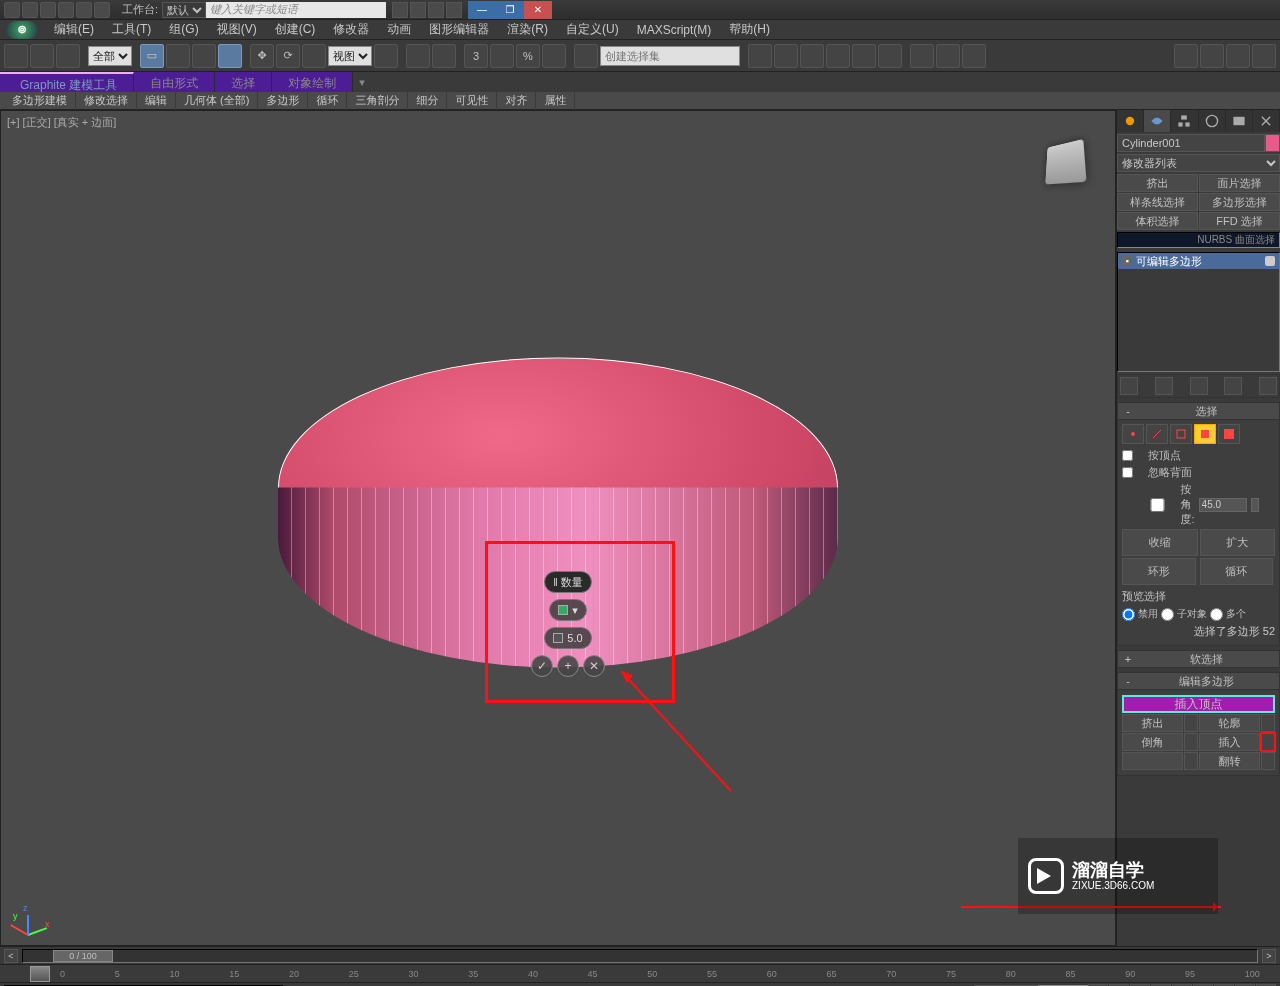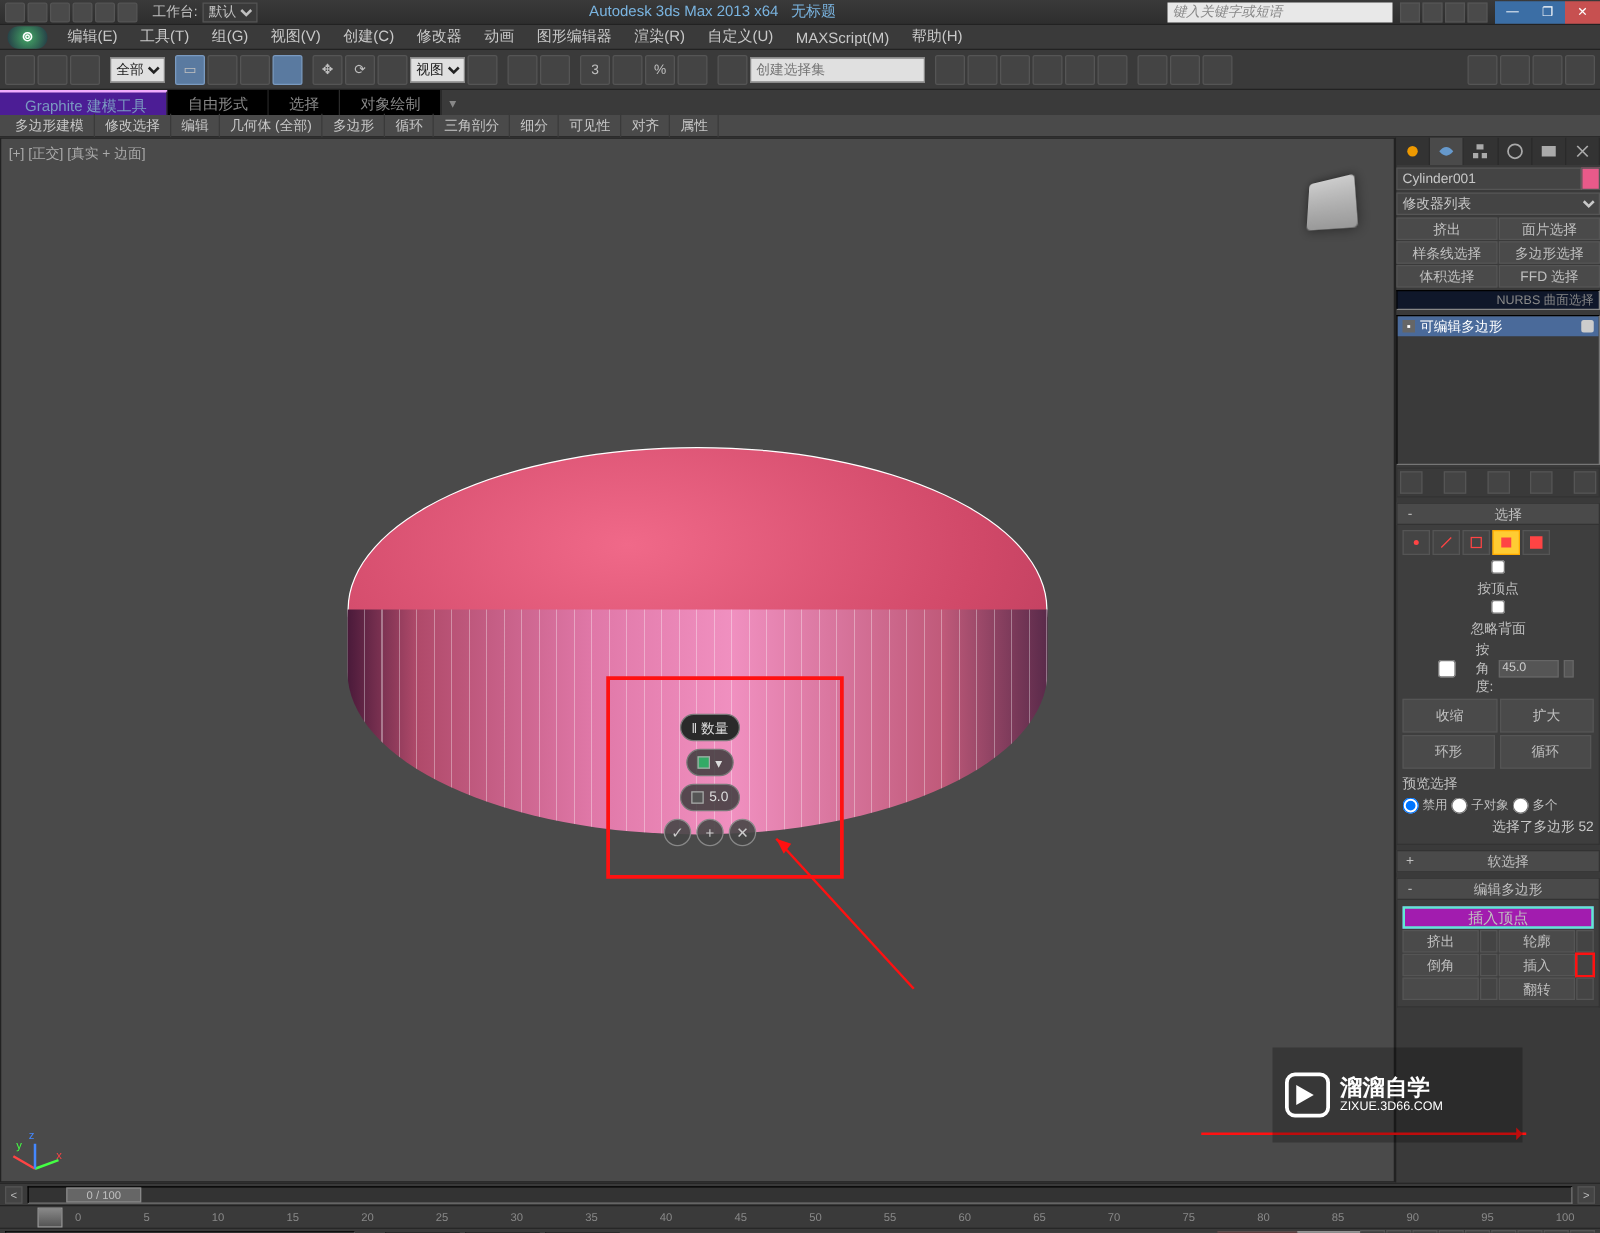--- a/index.html
+++ b/index.html
@@ -29,21 +29,21 @@
 
 .toolbar { height: 32px; background: #3a3a3a; display: flex; align-items: center; padding: 0 4px; gap: 2px; border-bottom: 1px solid #222; }
 .toolbar .tbtn { width: 24px; height: 24px; background: #444; border: 1px solid #555; border-radius: 2px; display: flex; align-items: center; justify-content: center; }
 .toolbar .tbtn.active { background: #5a7aa0; border-color: #7a9ac0; }
 .toolbar select { background: #e0e0e0; color: #222; border: 1px solid #888; height: 20px; font-size: 11px; }
 .toolbar .sep { width: 4px; }
 .toolbar input[type=text] { background: #e0e0e0; border: 1px solid #888; height: 20px; width: 140px; font-size: 11px; padding-left: 4px; }
 
 
 .ribbon-tabs { height: 20px; display: flex; background: #3a3a3a; }
-.ribbon-tabs .rt { padding: 3px 16px; font-size: 12px; color: #888; background: #000000; border-right: 1px solid #2a2a2a; }
+.ribbon-tabs .rt { padding: 3px 16px; font-size: 12px; color: #888; background: #4c1d95; border-right: 1px solid #2a2a2a; }
 .ribbon-tabs .rt.active { background: #4c1d95; color: #c8c8c8; border-top: 2px solid #f0abfc; padding-left: 20px; }
 .ribbon-tabs .rt.blue { color: #7a9ac0; }
 .ribbon-tabs .drop { display: flex; align-items: center; padding: 0 6px; color: #888; }
 .ribbon-sub { height: 18px; background: #4a4a4a; display: flex; align-items: center; padding-left: 4px; gap: 0; border-bottom: 1px solid #222; }
 .ribbon-sub .rs { padding: 2px 8px; color: #c8c8c8; font-size: 11px; border-right: 1px solid #3a3a3a; }
 
 
 .main { display: flex; height: calc(100% - 150px); }
 .viewport-area { flex: 1; position: relative; background: #4a4a4a; border: 1px solid #222; }
 .viewport-label { position: absolute; top: 4px; left: 6px; color: #aaa; font-size: 11px; }
@@ -93,21 +93,21 @@
 .mod-toolbar .mt { width:18px;height:18px;background:#444;border:1px solid #555; }
 
 .rollout-title { background: #4a4a4a; border: 1px solid #333; height: 18px; display: flex; align-items: center; font-size: 11px; margin-top: 4px; padding-left: 4px; }
 .rollout-title .sign { width: 12px; text-align: center; }
 .rollout-title .txt { flex: 1; text-align: center; }
 .rollout-body { background: #3e3e3e; border: 1px solid #333; border-top: none; padding: 4px; font-size: 11px; }
 .subobj-row { display:flex; gap:2px; margin-bottom:4px; }
 .subobj-row .so { width:22px;height:20px;background:#444;border:1px solid #555;display:flex;align-items:center;justify-content:center; }
 .subobj-row .so.active { background:#ffcc33; border-color:#ffaa00; }
 .so .dot-red { width:8px;height:8px;background:#f44;border-radius:50%; }
-.chk-row { display: flex; align-items: center; gap: 4px; margin: 2px 0; flex-direction: column; }
+.chk-row { display: flex; align-items: center; gap: 15px; margin: 2px 0; }
 .chk-row input[type=checkbox] { width:11px;height:11px; }
 .spin-row { display: flex; align-items: center; gap: 4px; margin: 2px 16px; justify-content: space-between; }
 .spin-row .lbl { flex:1; }
 .spin-row input { width: 48px; background:#555;color:#ccc;border:1px solid #666;height:14px;font-size:10px;padding-left:2px; }
 .spin-row .sp { width:10px;height:14px;background:#555;border:1px solid #666;display:flex;flex-direction:column; }
 .btn-row { display:flex; gap:2px; margin:2px 0; }
 .btn-row .b { flex:1;background:#4a4a4a;border:1px solid #555;height:27px;display:flex;align-items:center;justify-content:center;font-size:11px; }
 .radio-row { display:flex;align-items:center;gap:3px;font-size:10px;margin:3px 0; }
 .radio-row input { margin:0; }
 .info-row { text-align: right; font-size: 11px; color:#c8c8c8;margin:2px 0; }
@@ -153,23 +153,20 @@
     <div class="ic"></div>
     <div class="ic"></div>
     <div class="ic"></div>
     <div class="ic"></div>
     <div class="ic"></div>
     <div class="ic"></div>
   </div>
   <div class="workspace">
     <span>工作台:</span>
     <select><option>默认</option></select>
-  </div>
-  <div class="app-title">
-    <span>Autodesk 3ds Max  2013 x64</span>&nbsp;&nbsp;&nbsp;<span>无标题</span>
   </div>
   <div class="search">键入关键字或短语</div>
   <div class="help-ic">
     <div class="ic"></div>
     <div class="ic"></div>
     <div class="ic"></div>
     <div class="ic"></div>
   </div>
   <div class="win-controls">
     <div class="btn win-min">—</div>

